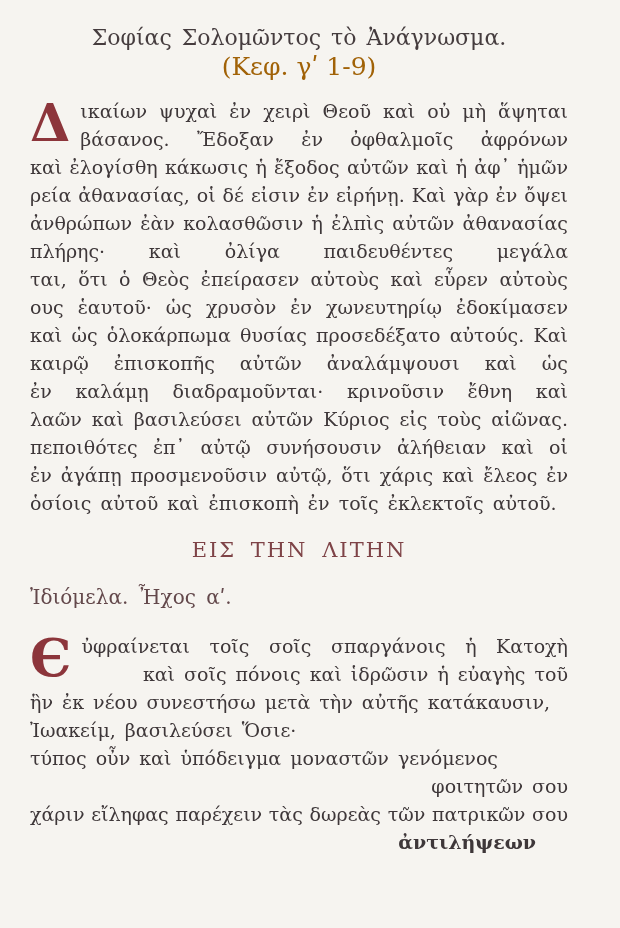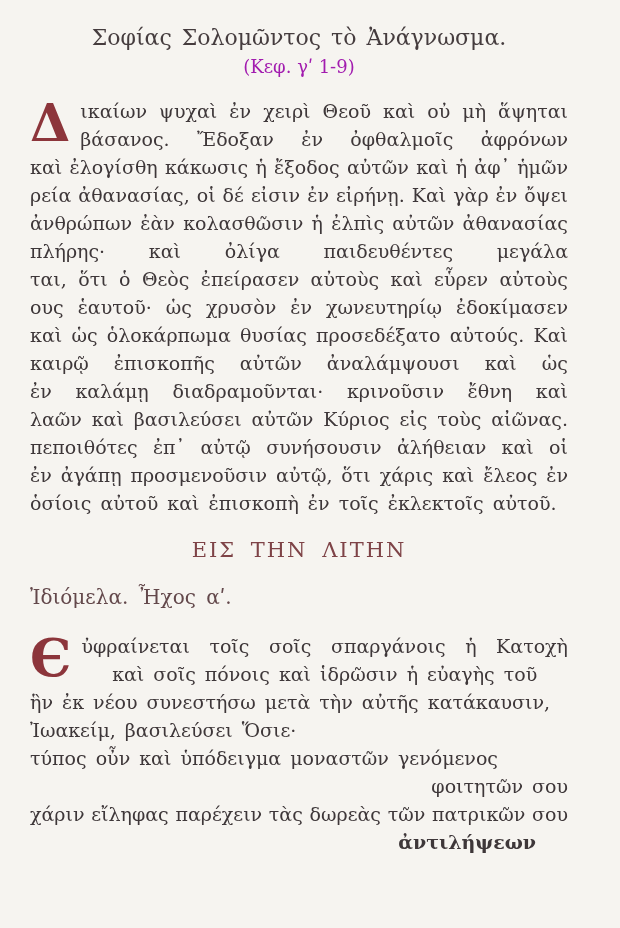--- a/index.html
+++ b/index.html
@@ -15,31 +15,31 @@
     width: 620px; height: 928px;
     padding: 24px 52px 0 30px;
   }
   .header { text-align: center; }
   .title {
     font-size: 22px; line-height: 28px;
     color: #453c3e;
     word-spacing: 3px;
   }
   .chapter {
-    font-size: 18px; line-height: 28px;
-    color: #a21caf;
+    font-size: 25px; line-height: 28px;
+    color: #a16207;
     margin-top: 1px;
   }
   .reading { margin-top: 16px; }
   .line {
     font-size: 19px; line-height: 28px; height: 28px;
     overflow: hidden;
     text-align: justify; text-align-last: justify;
   }
-  .line.left  { text-align: center;  text-align-last: left;  word-spacing: 3px; }
+  .line.left  { text-align: right;  text-align-last: left;  word-spacing: 3px; }
   .line.right { text-align: right; text-align-last: right; word-spacing: 3px; }
   .line.inset { padding-right: 32px; font-weight: bold; }
   .dropcap {
     float: left;
     font-size: 52px; line-height: 50px;
     height: 54px;
     color: #8c353b;
     margin: 1px 10px 0 0;
     font-weight: bold;
   }

